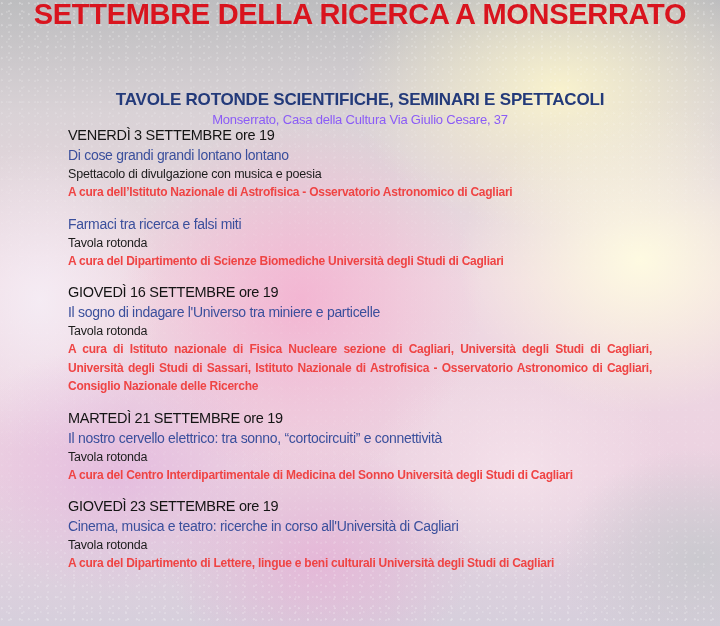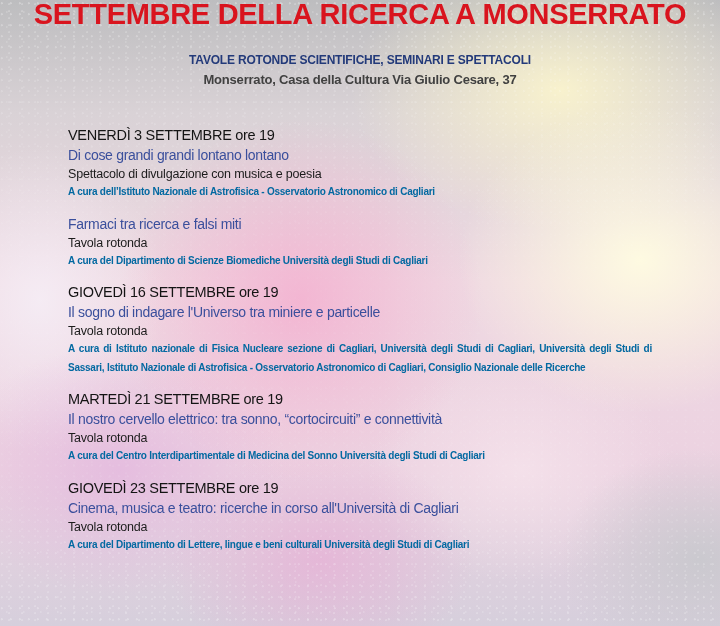--- a/index.html
+++ b/index.html
@@ -32,39 +32,39 @@
     .main-title {
       position: absolute; left: 0; right: 0; top: -2px;
       text-align: center; margin: 0;
       color: #d9141e; font-weight: bold; font-size: 29px;
       letter-spacing: -0.3px; white-space: nowrap;
     }
     .subheader {
       position: absolute; left: 0; right: 0; top: 50px; text-align: center;
     }
     .subheader .tagline {
-      color: #233a7a; font-weight: bold; font-size: 12px; letter-spacing: -0.2px; line-height: 20px;
+      color: #233a7a; font-weight: bold; font-size: 17px; letter-spacing: -0.2px; line-height: 20px; margin-top: 40px;
     }
     .subheader .venue {
-      color: #404040; font-size: 13px; line-height: 20px; letter-spacing: -0.2px; font-weight: bold;
+      color: #8b5cf6; font-size: 13px; line-height: 20px; letter-spacing: -0.2px;
     }
     .events { position: absolute; left: 68px; top: 125px; width: 584px; }
     .event { margin: 0 0 12px 0; }
     .event .date {
       font-weight: normal; font-size: 14.5px; color: #141414; line-height: 20px; letter-spacing: -0.3px;
     }
     .event .title {
       color: #3a4f9c; font-size: 14px; line-height: 20px; font-weight: normal; letter-spacing: -0.3px;
       -webkit-text-stroke: 0;
     }
     .event .type {
       font-size: 12.5px; color: #1c1c1c; line-height: 18px; letter-spacing: -0.2px;
     }
     .event .organizer {
-      font-weight: bold; font-size: 10px; color: #0369a1; line-height: 18.5px; letter-spacing: -0.25px;
+      font-weight: bold; font-size: 12px; color: #ef4444; line-height: 18.5px; letter-spacing: -0.25px;
       text-align: justify;
     }
   </style>
 </head>
 <body>
 
 <div class="speckle"></div>
 
 <div class="page">
   <h1 class="main-title">SETTEMBRE DELLA RICERCA A MONSERRATO</h1>

